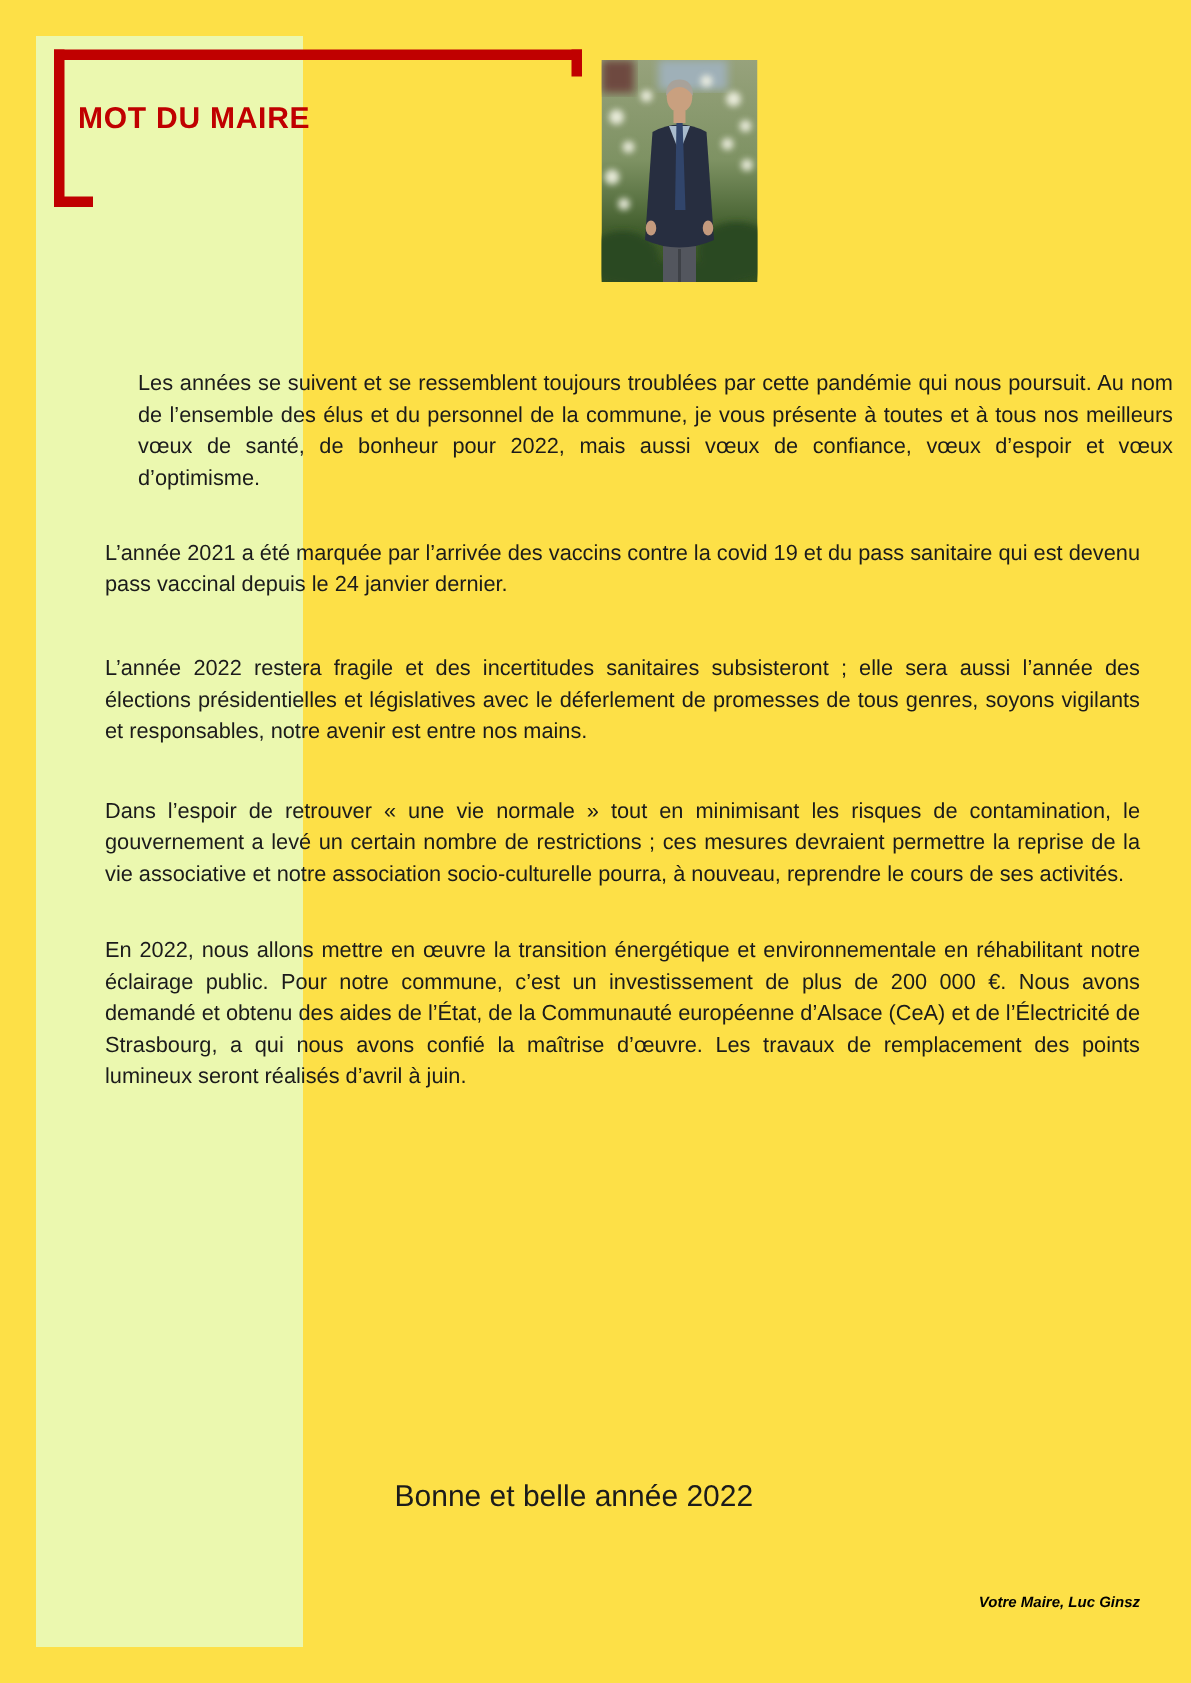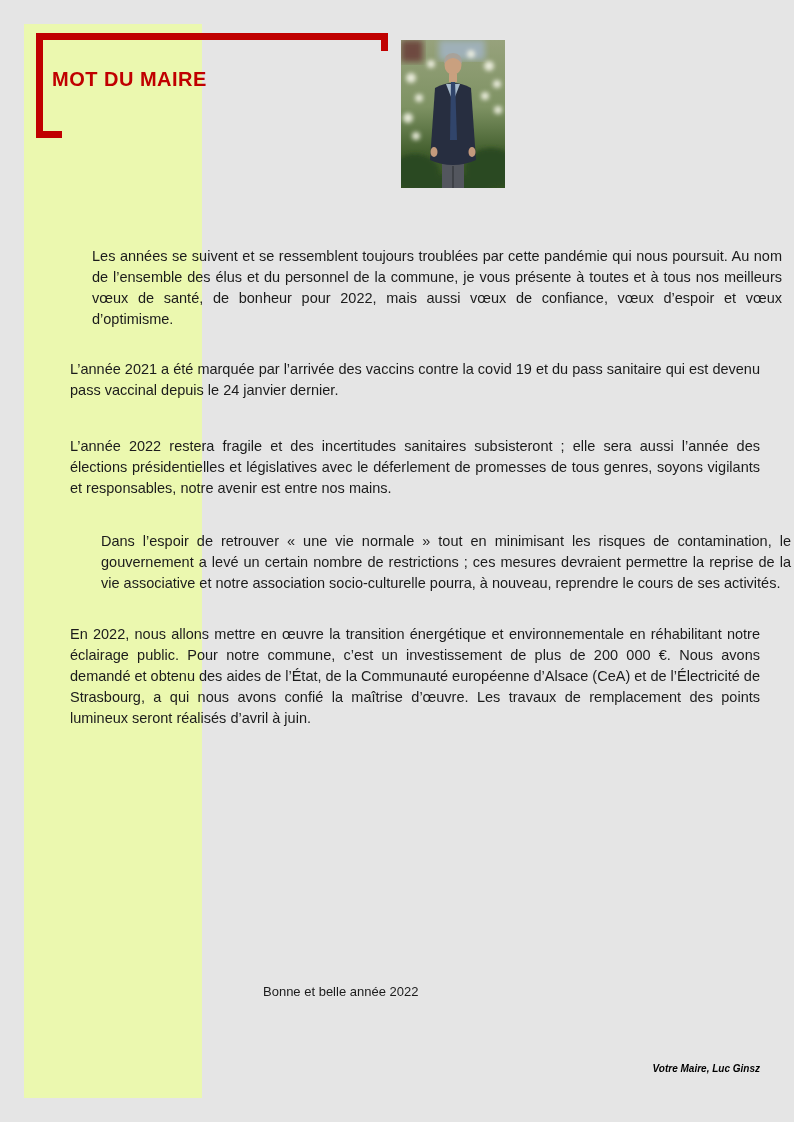--- a/index.html
+++ b/index.html
@@ -1,20 +1,20 @@
 <!DOCTYPE html>
 <html lang="fr" style="--accent-red: #c00000; --band-green: #ebf8af; --text: #1b1b1b;"><head>
 <meta charset="utf-8">
 <style>
   html, body { margin: 0; padding: 0; background: #ffffff; }
   .page {
     position: relative;
     width: 794px;
     height: 1122px;
-    background: #e5e5e5;
+    background: #fde047;
     overflow: hidden;
     font-family: "Liberation Sans", sans-serif;
   }
   .band {
     position: absolute;
     left: 24px; top: 24px;
     width: 178px; height: 1074px;
     background: var(--band-green, #ebf8af);
   }
   .frame-part { position: absolute; background: var(--accent-red, #c00000); }
@@ -44,29 +44,29 @@
     font-size: 14.5px;
     line-height: 21px;
     color: var(--text, #1b1b1b);
     text-align: justify;
   }
   .para.single { text-align: left; }
   .greeting  { top: 178px; }
   .p1 { top: 231px; margin-left: 22px; }
   .p2 { top: 344px; }
   .p3 { top: 421px; }
-  .p4 { top: 516px; margin-left: 31px; }
+  .p4 { top: 516px; }
   .p5 { top: 609px; }
   .p6 { top: 744px; }
   .p7 { top: 818px; }
   .p8 { top: 914px; }
   .closing {
     position: absolute;
     left: 263px; top: 968px;
-    font-size: 13px;
+    font-size: 20px;
     line-height: 21px;
     color: var(--text, #1b1b1b);
   }
   .signature {
     position: absolute;
     right: 34px; top: 1048px;
     font-size: 10px;
     line-height: 21px;
     font-weight: bold;
     font-style: italic;

